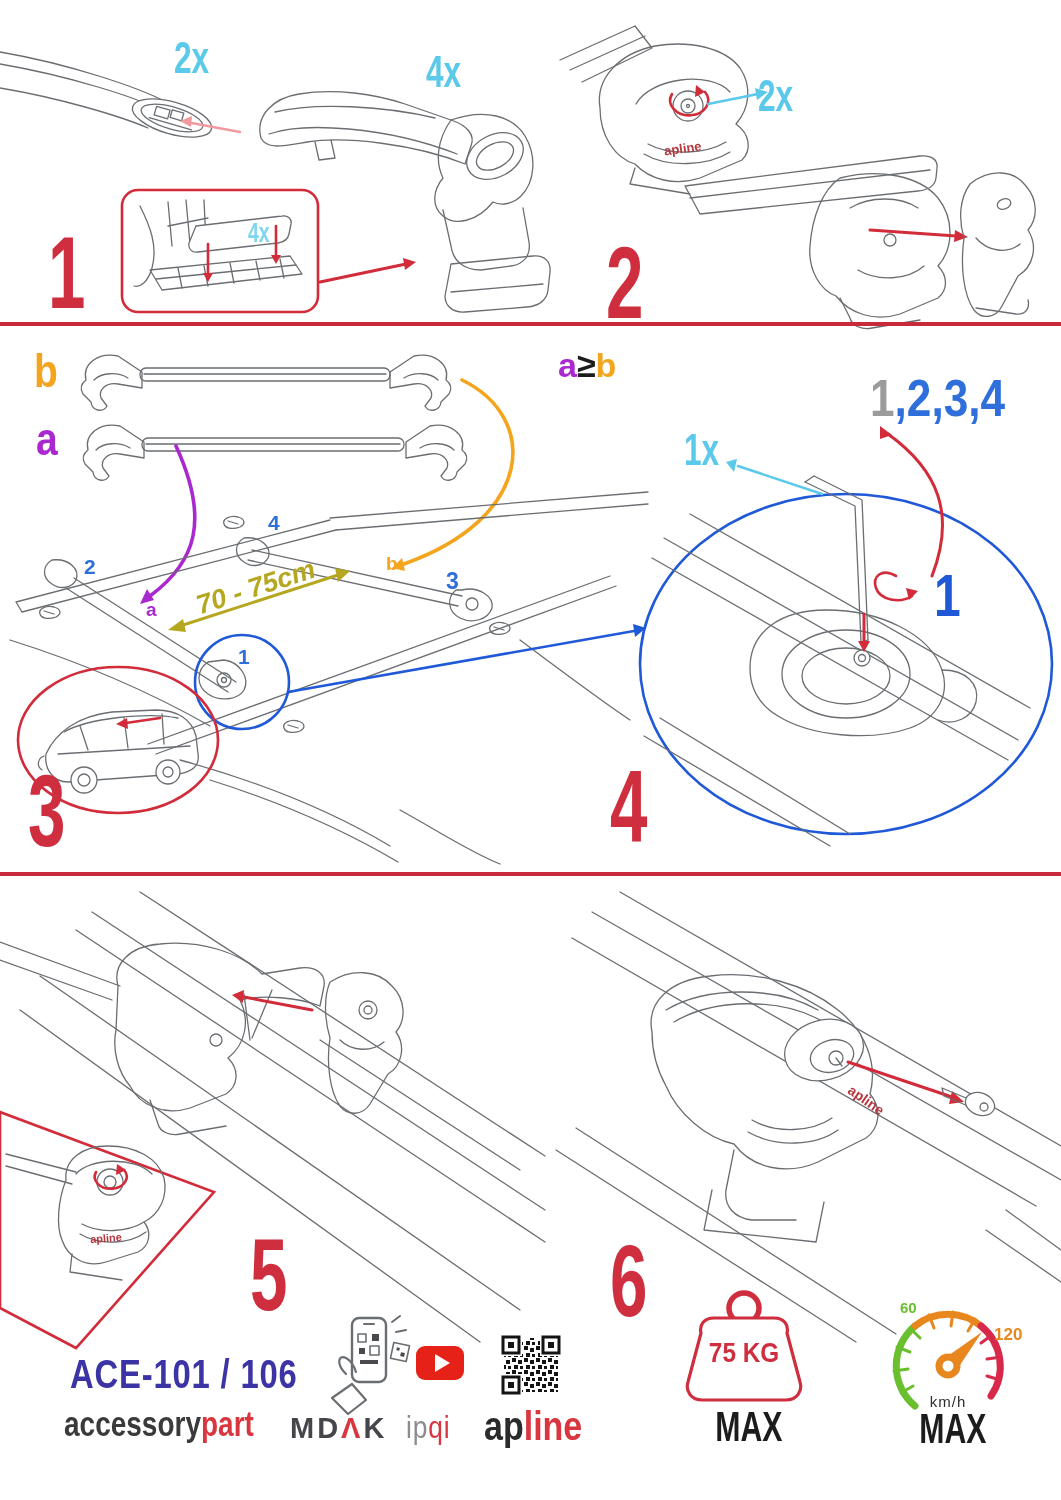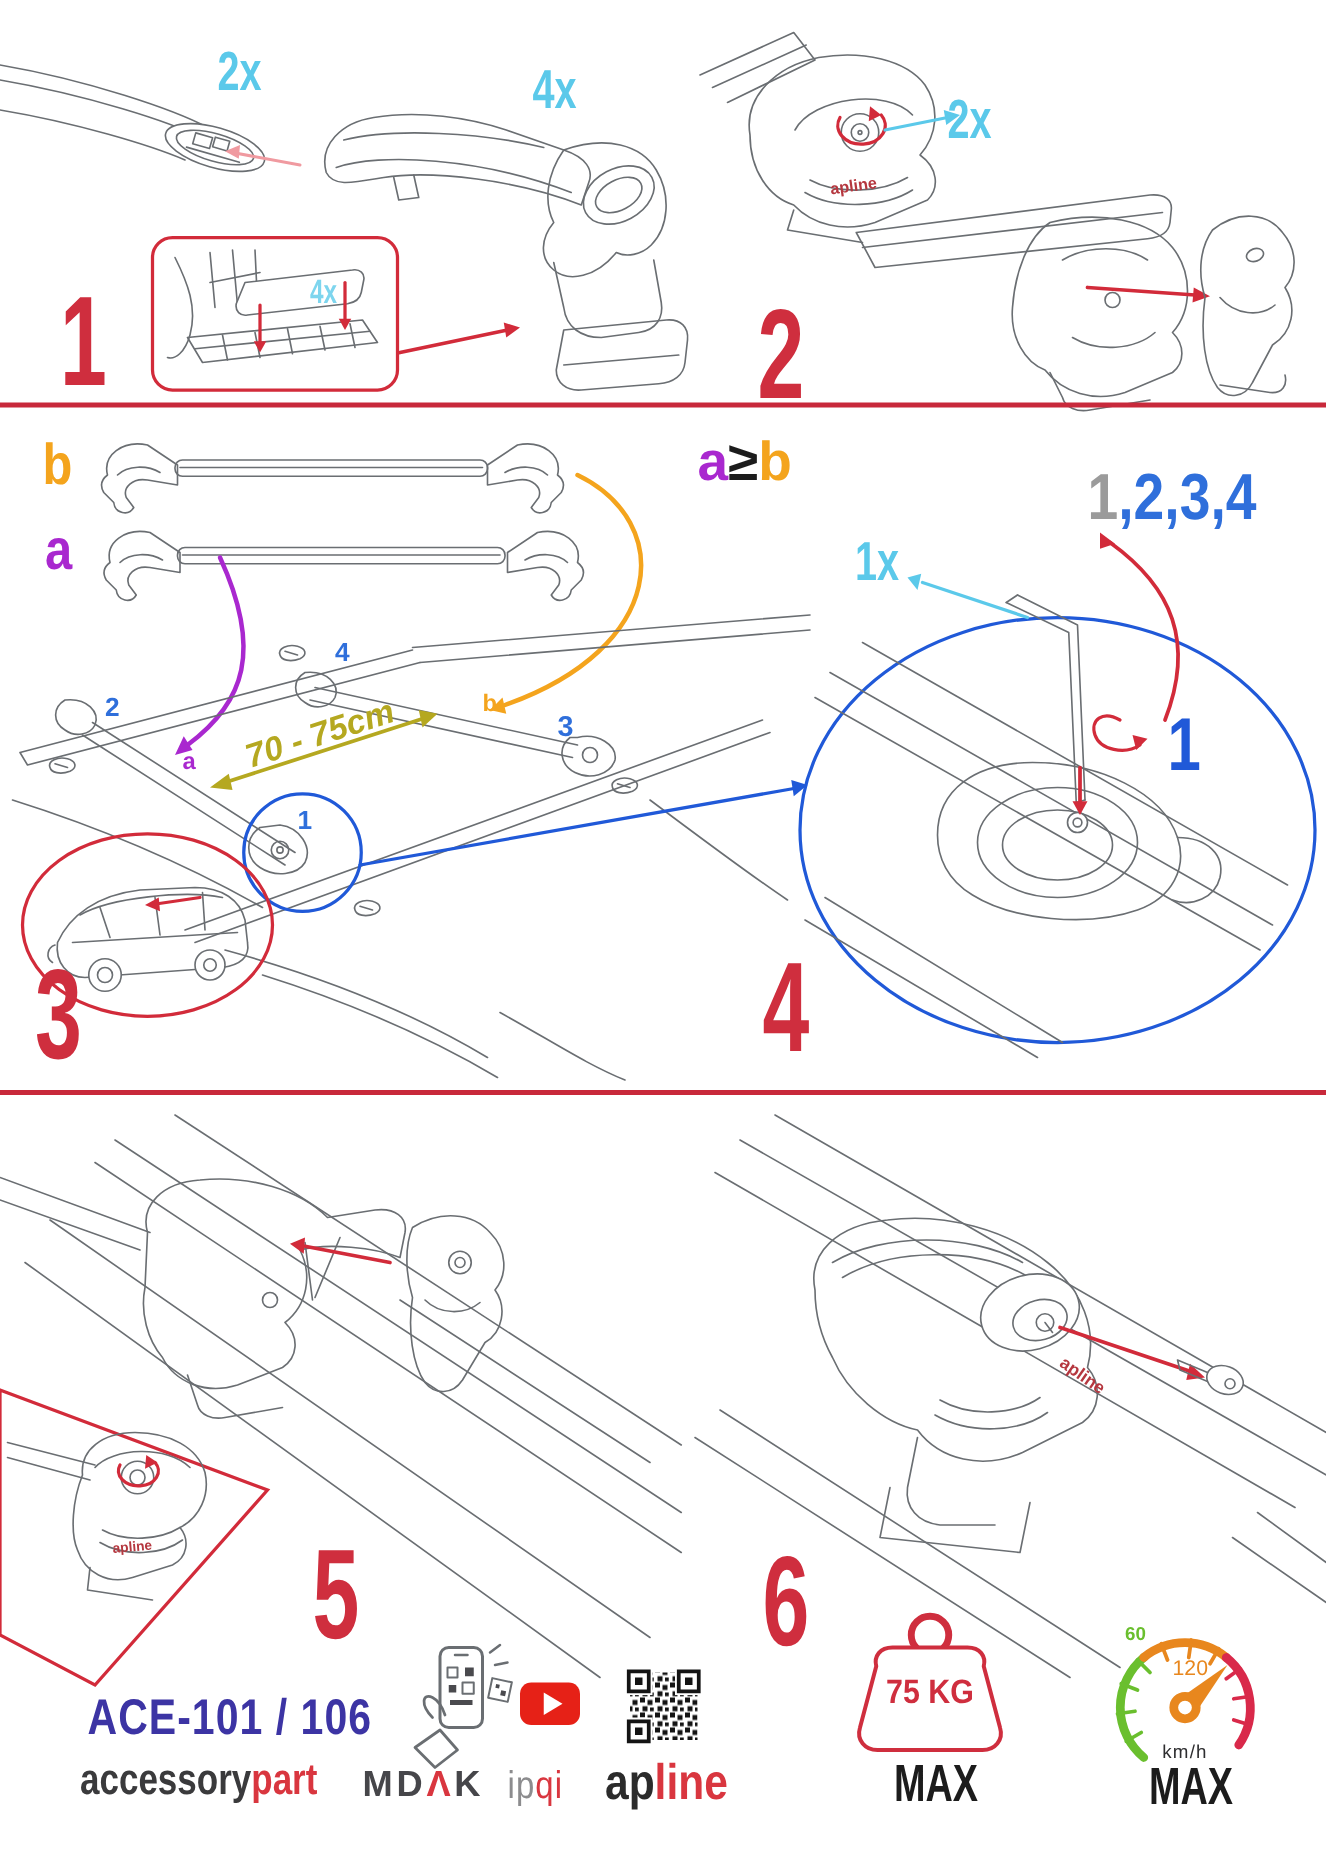--- a/index.html
+++ b/index.html
@@ -252,21 +252,21 @@
     </g>
     <g>
       <path class="red3" d="M332,158 C356,96 338,52 288,16"></path>
       <polygon class="fr" points="280,8 280,21 292,17"></polygon>
     </g>
     <g>
       <line class="cyn" x1="222" y1="76" x2="138" y2="48"></line>
       <polygon class="fcy" points="126,44 137,41 134,54"></polygon>
     </g>
   </svg>
-  <div class="t" style="left:558px;top:348px;font-size:44px;font-weight:700">
+  <div class="t" style="left:558px;top:348px;font-size:34px;font-weight:700">
     <span style="color:#a928cf">a</span><span style="color:#1c1c1c">≥</span><span style="color:#f4a41d">b</span>
   </div>
   <div class="t" style="left:870px;top:372px;font-size:52px;font-weight:700;transform:scaleX(.85);transform-origin:0 0">
     <span style="color:#9b9b9b">1</span><span style="color:#2f6fdb">,2,3,4</span>
   </div>
   <div class="t cy" style="left:684px;top:428px">1x</div>
   <div class="t" style="left:934px;top:566px;font-size:60px;font-weight:700;color:#2059d8;transform:scaleX(.8);transform-origin:0 0">1</div>
   <div class="t num" style="left:610px;top:755px">4</div>
 
   <div class="divider" style="top:872px"></div>
@@ -421,17 +421,17 @@
       <line x1="71" y1="38" x2="73" y2="24" stroke="#e8871e"></line>
       <line x1="88" y1="43" x2="95" y2="31" stroke="#e8871e"></line>
       <line x1="101" y1="55" x2="112" y2="47" stroke="#d9294a"></line>
       <line x1="107" y1="71" x2="121" y2="69" stroke="#d9294a"></line>
       <line x1="107" y1="88" x2="120" y2="92" stroke="#d9294a"></line>
     </g>
     <polygon points="102,44 62,72 74,86" fill="#e8871e" stroke="none"></polygon>
     <circle cx="68" cy="78" r="9" fill="#fff" stroke="#e8871e" stroke-width="7"></circle>
   </svg>
   <div class="t" style="left:900px;top:1300px;font-size:15px;font-weight:700;color:#6abf2e">60</div>
-  <div class="t" style="left:938px;top:1326px;font-size:17px;font-weight:400;color:#e8871e">120</div>
+  <div class="t" style="left:994px;top:1326px;font-size:17px;font-weight:700;color:#e8871e">120</div>
   <div class="t" style="left:908px;top:1394px;width:80px;text-align:center;font-size:15px;color:#2e2e30;letter-spacing:1px">km/h</div>
   <div class="t" style="left:908px;top:1408px;width:80px;text-align:center;font-size:42px;font-weight:700;color:#1c1c1c;transform:scaleX(.72);transform-origin:center">MAX</div>
 
 </div>
 
 </body></html>

